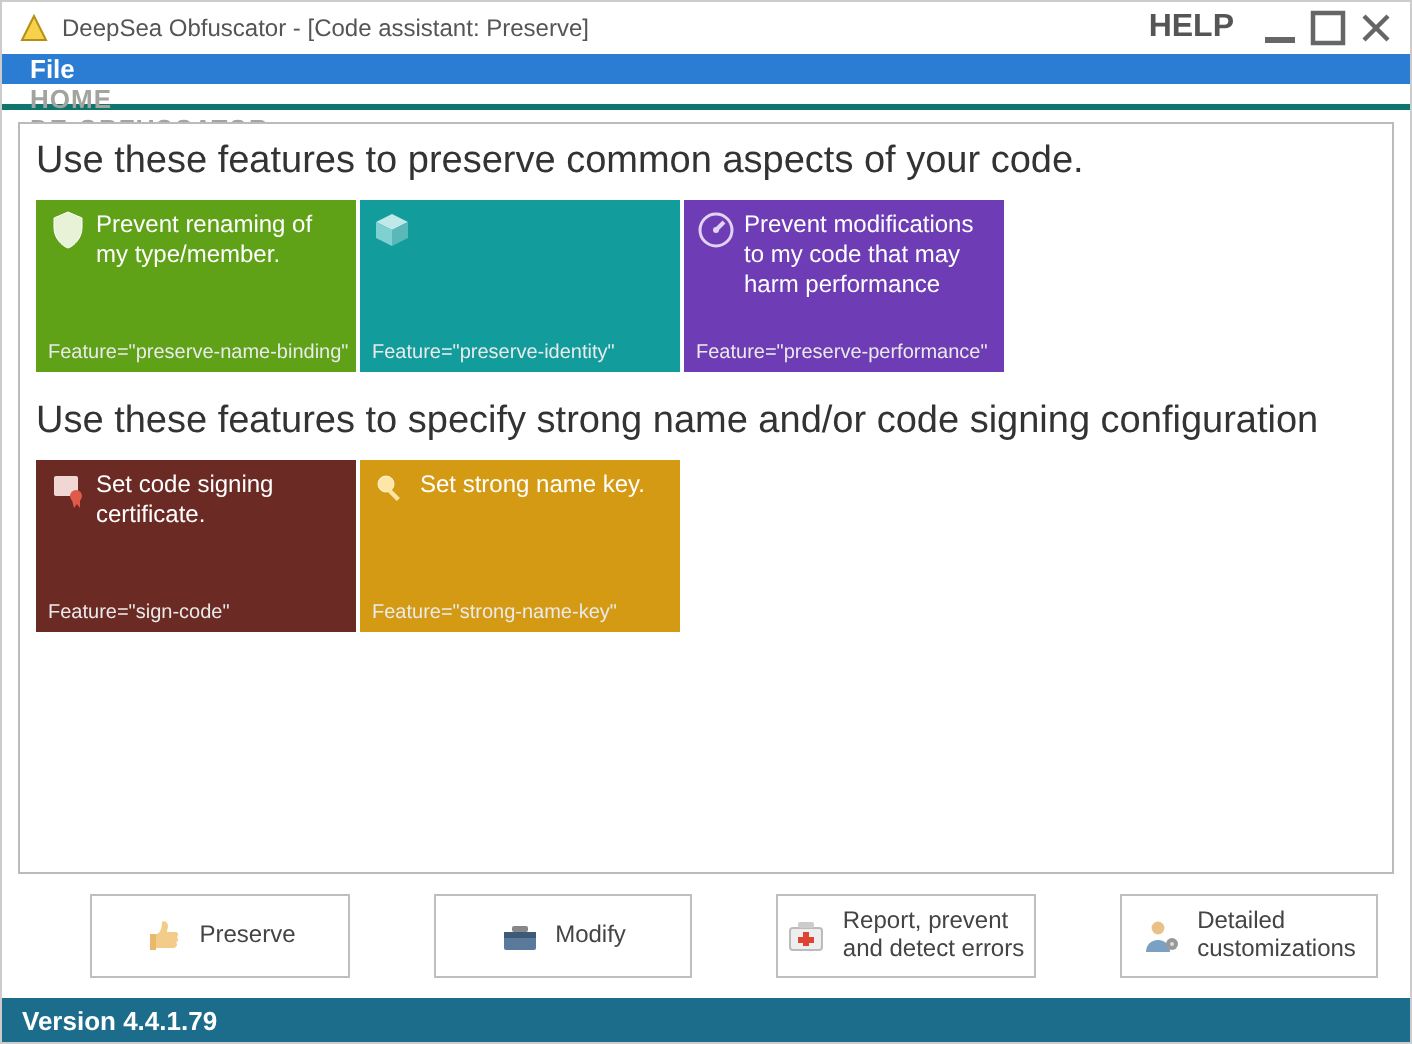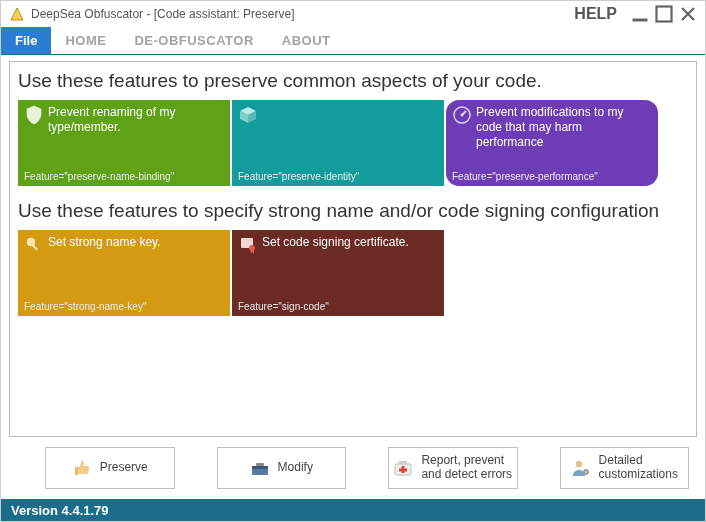--- a/index.html
+++ b/index.html
@@ -7,40 +7,40 @@
   body { width: 706px; height: 522px; background: #fff; display: flex; flex-direction: column; border: 1px solid #ccc; }
 
   
   .titlebar { height: 26px; background: #fff; display: flex; align-items: center; padding: 0 8px; gap: 6px; }
   .titlebar .app-icon { width: 16px; height: 16px; }
   .titlebar .title { flex: 1; font-size: 12px; color: #555; }
   .titlebar .help { font-size: 16px; font-weight: bold; color: #555; padding: 0 8px; cursor: pointer; }
   .titlebar .winbtn { width: 18px; height: 18px; display: flex; align-items: center; justify-content: center; color: #555; cursor: pointer; }
 
   
-  .menurow { height: 28px; display: flex; align-items: stretch; border-bottom: 1px solid #0f766e; }
+  .menurow { height: 28px; display: flex; align-items: stretch; border-bottom: 3px solid #0f766e; flex-direction: column; }
   .file-tab { background: #2b7cd3; color: #fff; font-weight: bold; padding: 0 14px; display: flex; align-items: center; font-size: 13px; cursor: pointer; }
   .menu-item { padding: 0 14px; display: flex; align-items: center; color: #a3a3a0; font-weight: bold; font-size: 13px; letter-spacing: 0.5px; cursor: pointer; }
   .menu-item.active { color: #1aa0c2; }
 
   
   .content-wrap { flex: 1; padding: 6px 8px 0 8px; display: flex; flex-direction: column; }
   .content { flex: 1; border: 1px solid #bbb; background: #fff; padding: 6px 8px 8px 8px; overflow: auto; }
   .section-heading { font-size: 19px; font-weight: 500; color: #333; margin: 2px 0 8px 0; }
 
   .tile-row { display: flex; gap: 2px; margin-bottom: 14px; }
-  .tile { width: 212px; height: 86px; position: relative; padding: 5px 6px 19px 6px; color: #fff; display: flex; flex-direction: column; }
+  .tile { width: 160px; height: 86px; position: relative; padding: 5px 6px 19px 6px; color: #fff; display: flex; flex-direction: column; }
   .tile .tile-head { display: flex; gap: 4px; }
   .tile .tile-icon { width: 20px; height: 20px; flex-shrink: 0; }
   .tile .tile-title { font-size: 12px; line-height: 1.25; }
   .tile .tile-footer { position: absolute; bottom: 4px; left: 6px; font-size: 10px; color: #eaeaea; }
 
   .tile.green  { background: #5fa217; }
   .tile.teal   { background: #129c9c; }
-  .tile.purple { background: #6e3db5; border-radius: 13px; }
+  .tile.purple { background: #6e3db5; }
   .tile.orange { background: #d59a14; }
   .tile.maroon { background: #6b2a24; }
 
   
   .bottom-buttons { display: flex; gap: 14px; padding: 10px 8px; }
   .bbtn { flex: 1; height: 42px; border: 1px solid #bfbfbf; background: #fff; display: flex; align-items: center; justify-content: center; gap: 8px; font-size: 12px; color: #444; cursor: pointer; margin-left: 28px; }
   .bbtn .bicon { width: 20px; height: 20px; flex-shrink: 0; }
   .bbtn .blabel { line-height: 1.15; }
 
   
@@ -124,45 +124,45 @@
           </span>
           <span class="tile-title">Prevent modifications to my code that may harm performance</span>
         </div>
         <span class="tile-footer">Feature="preserve-performance"</span>
       </div>
     </div>
 
     <div class="section-heading">Use these features to specify strong name and/or code signing configuration</div>
 
     <div class="tile-row">
-      <div class="tile orange">
-        <div class="tile-head">
-          <span class="tile-icon">
-            <svg viewBox="0 0 20 20">
-                <circle cx="7" cy="7" r="4" fill="#ffe6a6" stroke="#fff" stroke-width="0.4"></circle>
-                <rect x="9" y="9" width="7" height="2.2" fill="#ffe6a6" transform="rotate(45 9 9)"></rect>
-              </svg>
-          </span>
-          <span class="tile-title">Set strong name key.</span>
-        </div>
-        <span class="tile-footer">Feature="strong-name-key"</span>
-      </div>
-
       <div class="tile maroon">
         <div class="tile-head">
           <span class="tile-icon">
             <svg viewBox="0 0 20 20">
                 <rect x="3" y="3" width="12" height="10" fill="#f0d7d3" rx="1"></rect>
                 <circle cx="14" cy="13" r="3" fill="#e05a4a"></circle>
                 <path d="M12 15 L13 19 L14.5 17 L16 19 L16 15" fill="#e05a4a"></path>
               </svg>
           </span>
           <span class="tile-title">Set code signing certificate.</span>
         </div>
         <span class="tile-footer">Feature="sign-code"</span>
+      </div>
+
+      <div class="tile orange">
+        <div class="tile-head">
+          <span class="tile-icon">
+            <svg viewBox="0 0 20 20">
+                <circle cx="7" cy="7" r="4" fill="#ffe6a6" stroke="#fff" stroke-width="0.4"></circle>
+                <rect x="9" y="9" width="7" height="2.2" fill="#ffe6a6" transform="rotate(45 9 9)"></rect>
+              </svg>
+          </span>
+          <span class="tile-title">Set strong name key.</span>
+        </div>
+        <span class="tile-footer">Feature="strong-name-key"</span>
       </div>
     </div>
 
   </div>
 
   <div class="bottom-buttons">
     <div class="bbtn">
       <span class="bicon">
         <svg viewBox="0 0 20 20">
             <path d="M3 9h3v8H3z" fill="#e8b96b"></path>

